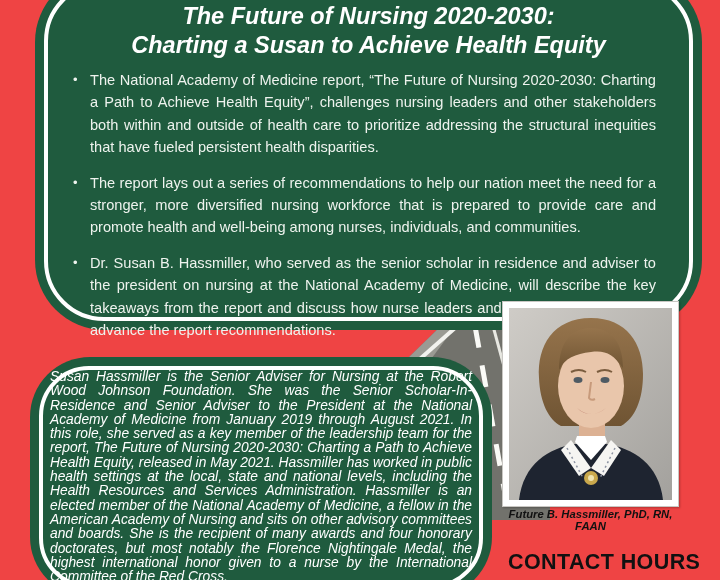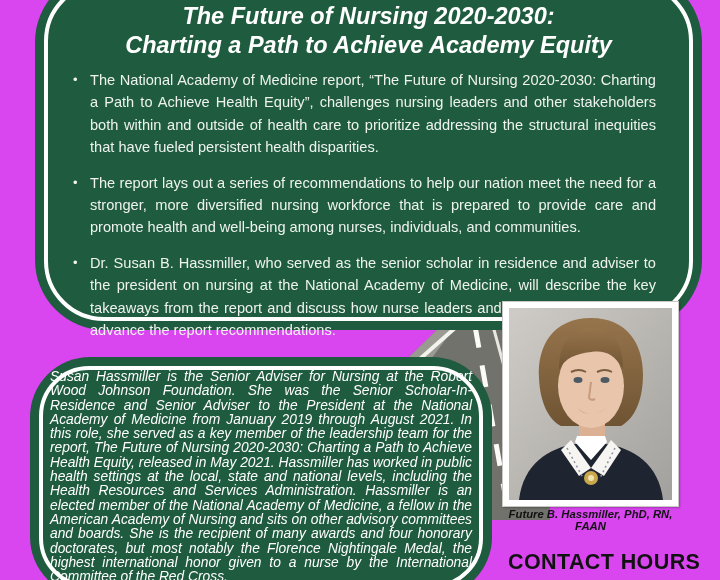--- a/index.html
+++ b/index.html
@@ -1,17 +1,17 @@
 <!DOCTYPE html>
 <html><head>
 <meta charset="utf-8">
 <style>
   html,body{margin:0;padding:0;}
   body{font-family:"Liberation Sans", sans-serif; background:#ffffff;}
-  #page{position:relative; width:720px; height:580px; overflow:hidden; background:#d946ef;}
+  #page{position:relative; width:720px; height:580px; overflow:hidden; background:#ef4444;}
 
   
   .road-wrap{position:absolute; left:365px; top:320px; width:185px; height:210px; z-index:1;}
 
   
   .panel{position:absolute; background:#1f5b3e; z-index:2;}
   .panel .ring{position:absolute; inset:9px; border:4px solid #ffffff; pointer-events:none;}
 
   .top-box{left:35px; top:-28px; width:667px; height:358px; border-radius:70px;}
   .top-box .ring{border-radius:60px;}
@@ -51,21 +51,21 @@
       <line x1="90" y1="8" x2="22" y2="68" stroke="#f2f2ee" stroke-width="4"></line>
       <line x1="110" y1="6" x2="142" y2="185" stroke="#fafaf6" stroke-width="5" stroke-dasharray="22 18"></line>
       <line x1="128" y1="6" x2="170" y2="160" stroke="#e8e8e2" stroke-width="3"></line>
     </svg>
   </div>
 
   <div class="panel top-box">
     <div class="ring"></div>
     <div class="title">
       <div>The Future of Nursing 2020-2030:</div>
-      <div>Charting a Path to Achieve Academy Equity</div>
+      <div>Charting a Susan to Achieve Health Equity</div>
     </div>
     <ul class="bullets">
       <li><span class="dot">•</span><span>The National Academy of Medicine report, “The Future of Nursing 2020-2030: Charting a Path to Achieve Health Equity”, challenges nursing leaders and other stakeholders both within and outside of health care to prioritize addressing the structural inequities that have fueled persistent health disparities.</span></li>
       <li><span class="dot">•</span><span>The report lays out a series of recommendations to help our nation meet the need for a stronger, more diversified nursing workforce that is prepared to provide care and promote health and well-being among nurses, individuals, and communities.</span></li>
       <li><span class="dot">•</span><span>Dr. Susan B. Hassmiller, who served as the senior scholar in residence and adviser to the president on nursing at the National Academy of Medicine, will describe the key takeaways from the report and discuss how nurse leaders and their organizations can advance the report recommendations.</span></li>
     </ul>
   </div>
 
   <div class="panel bio-box">
     <div class="ring"></div>

